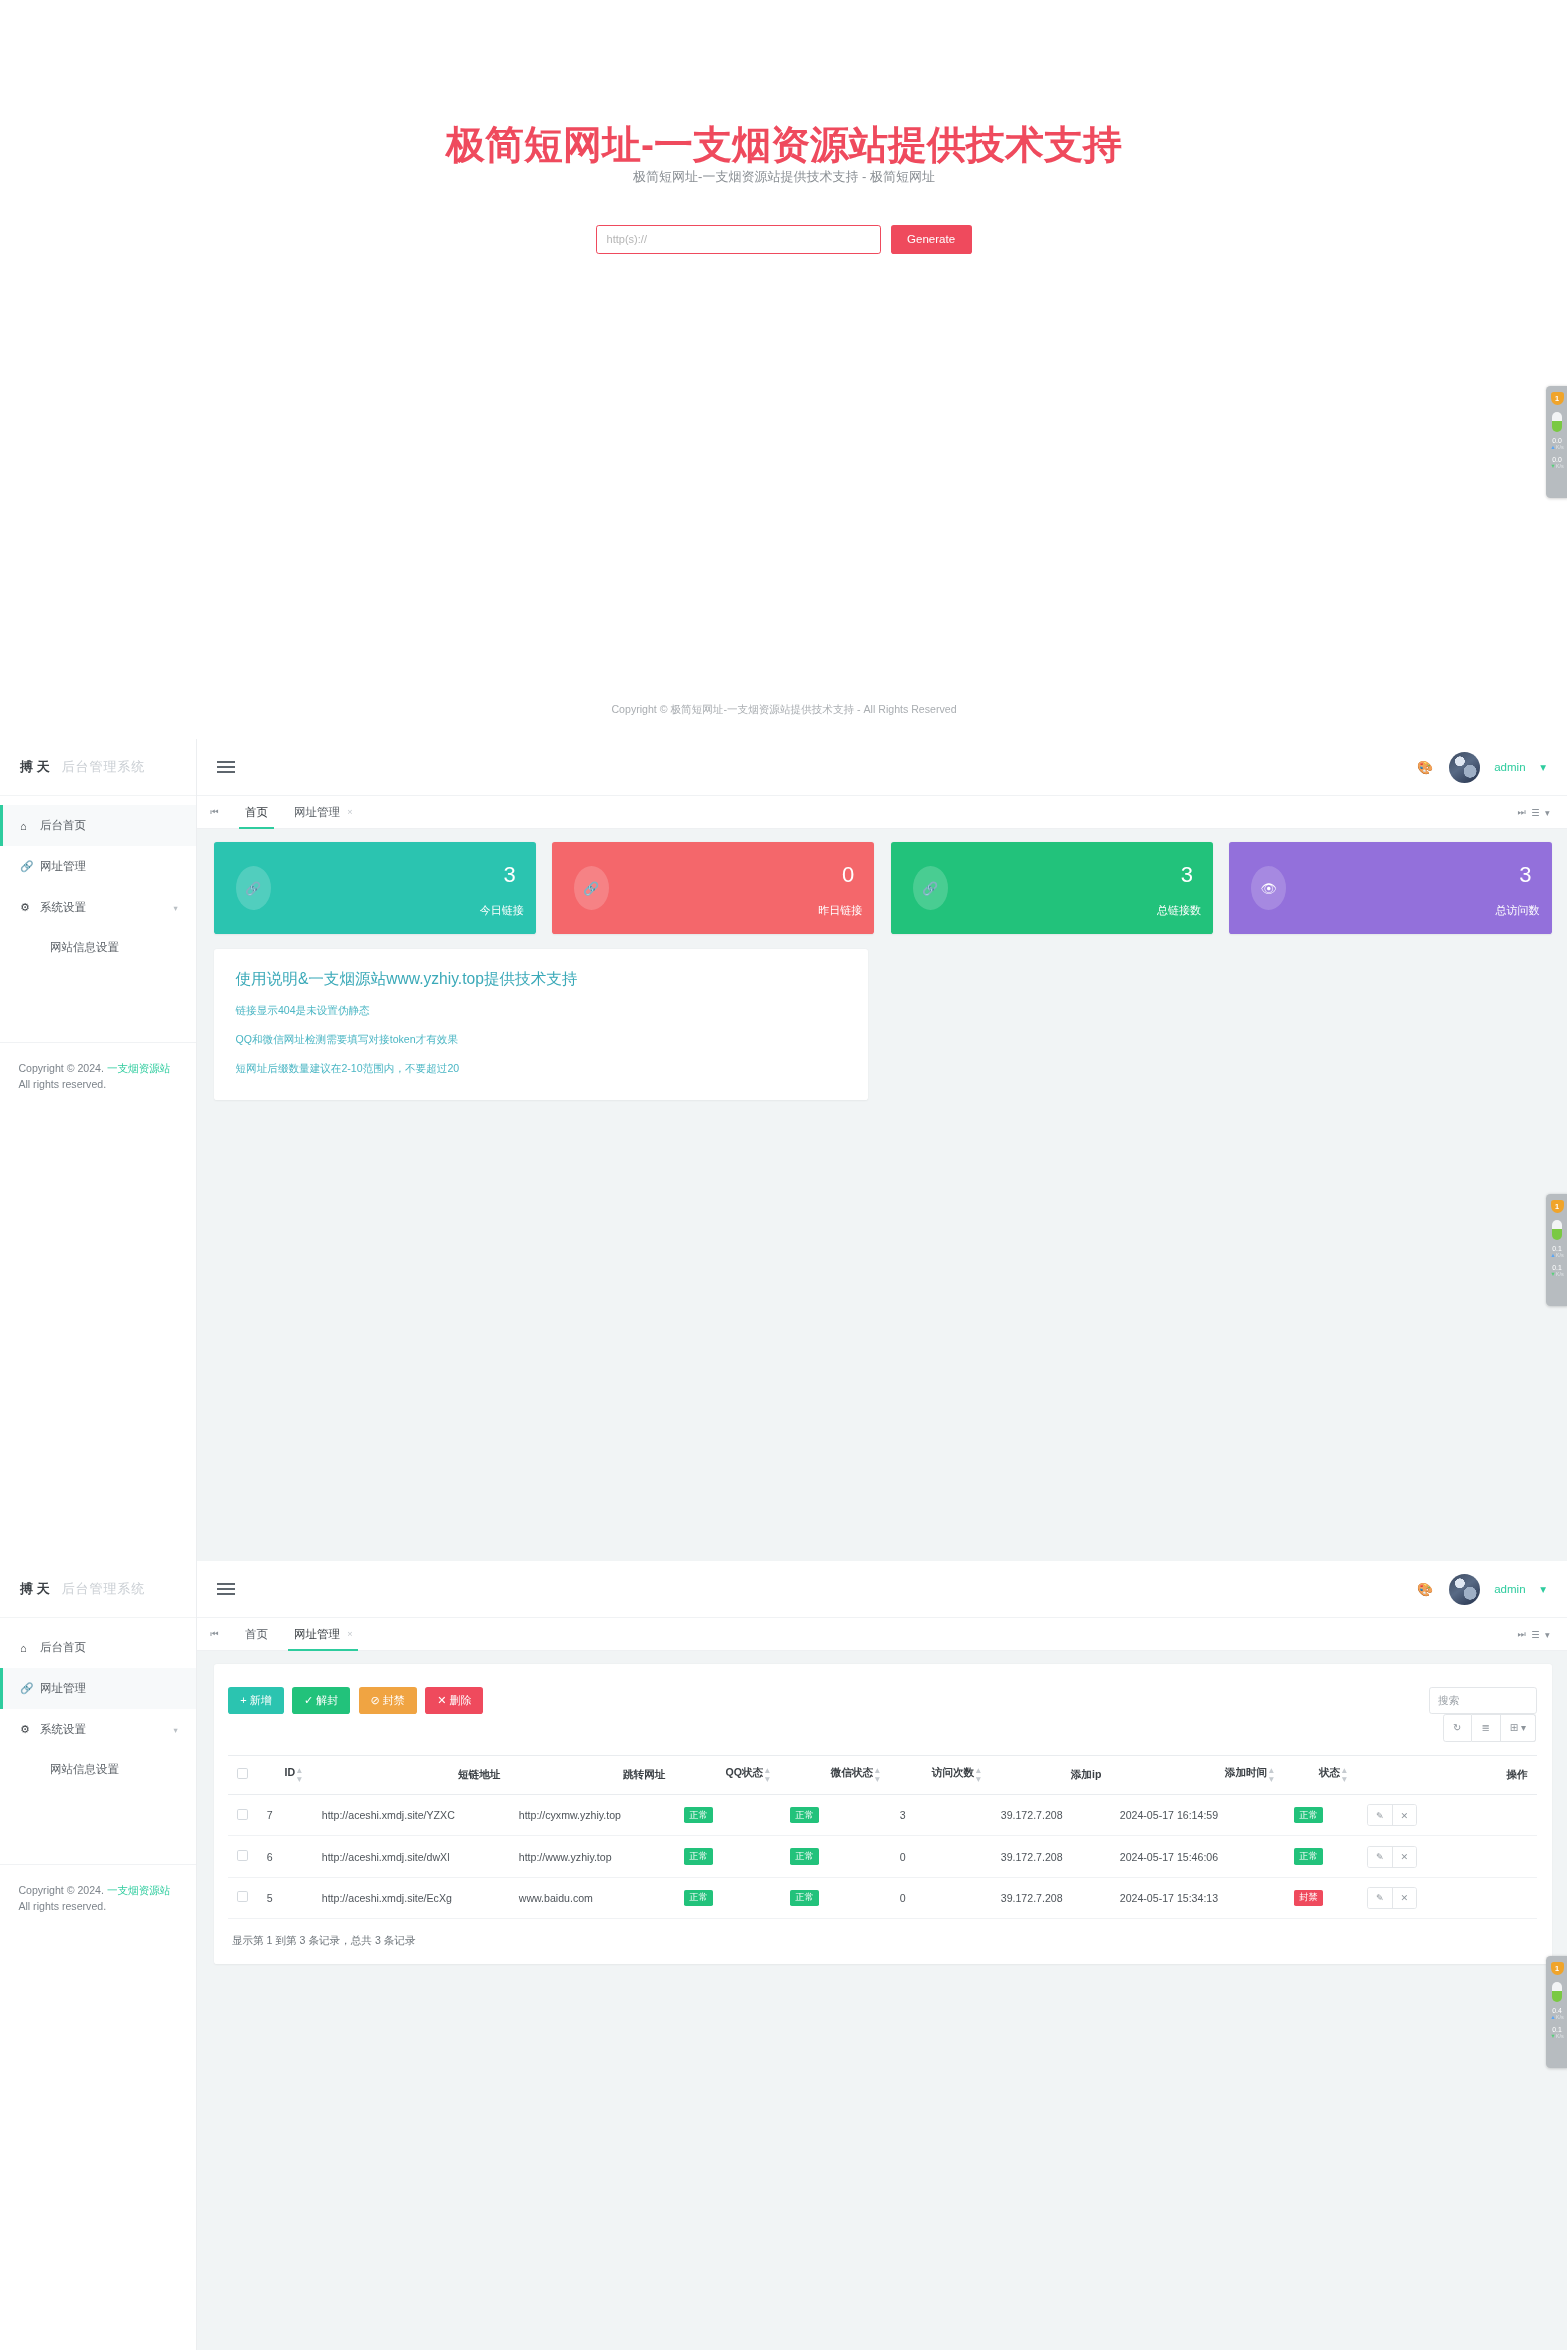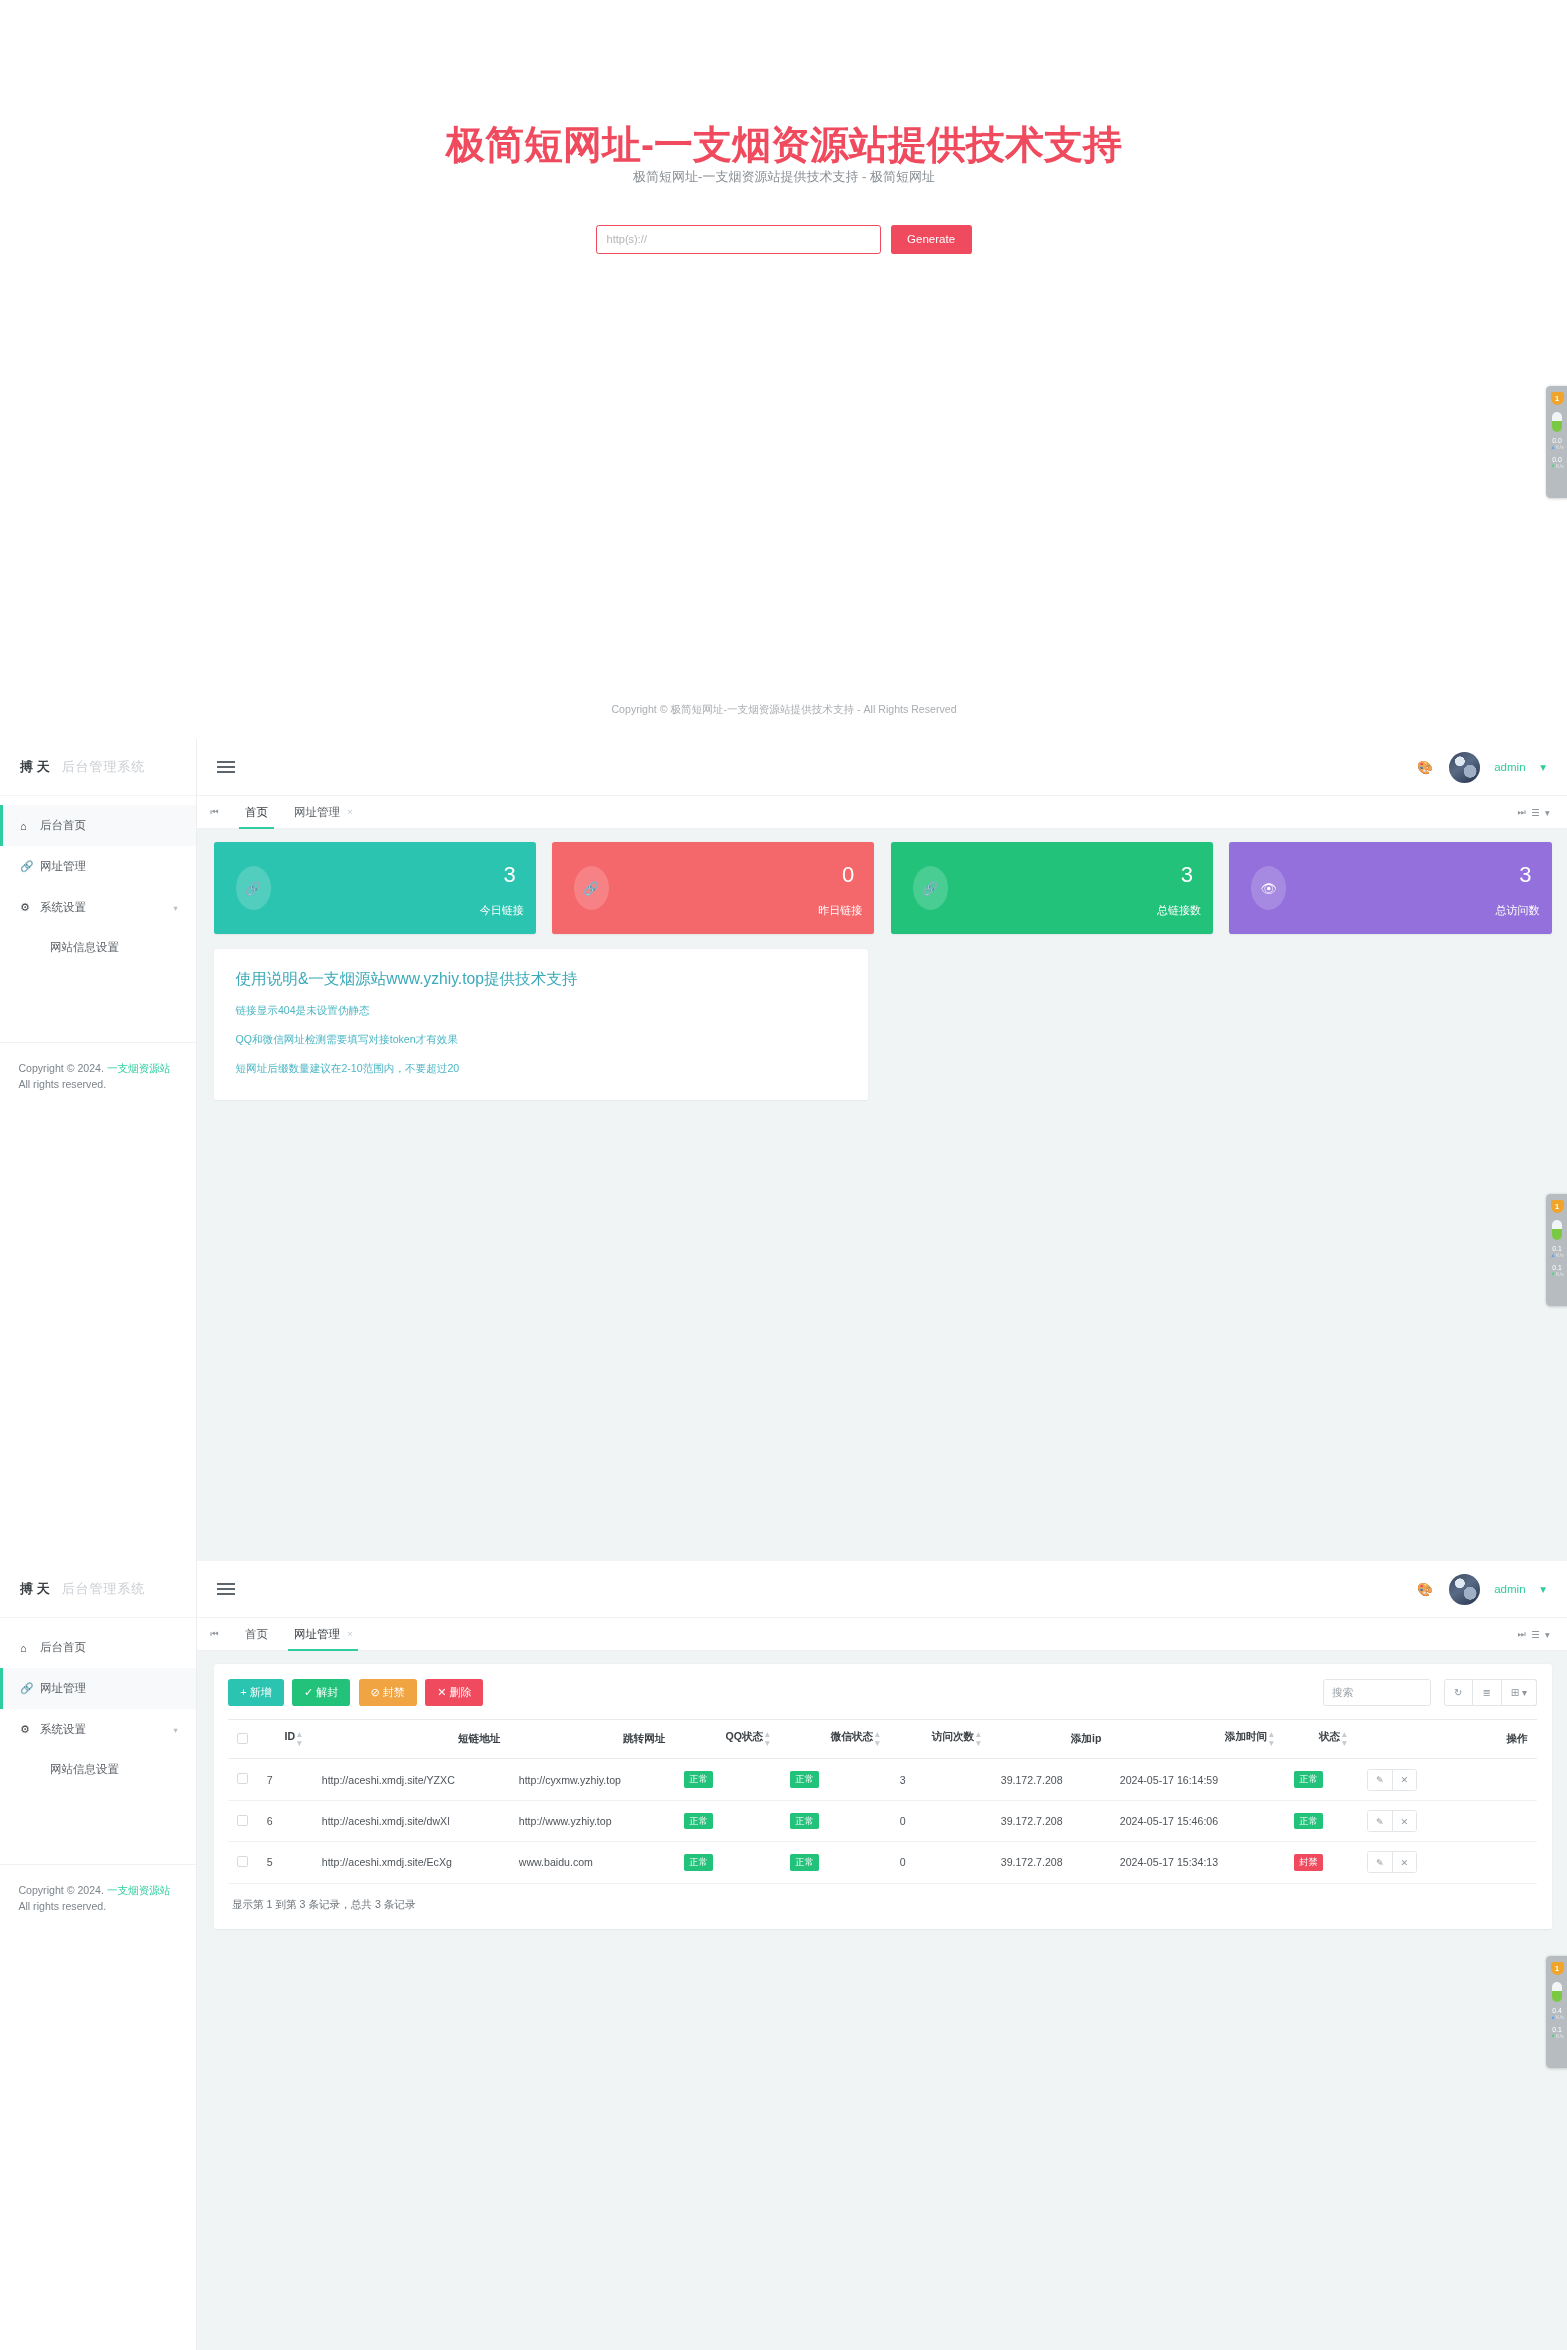--- a/index.html
+++ b/index.html
@@ -126,26 +126,26 @@
   }
   .notice h3 { font-size:15.6px; font-weight:normal; color:#3aa9b8; margin-bottom:14.7px; }
   .notice p { font-size:10.6px; color:#4bb6c4; margin-bottom:14.7px; }
   .notice p:last-child { margin-bottom:0; }
 
   
   .table-card {
     background:#fff; border-radius:2.8px; padding:14.7px 14.7px 13px 14.7px;
     box-shadow:0 0.9px 1.8px rgba(0,0,0,.05);
   }
-  .table-toolbar { display:flex; align-items:flex-start; }
+  .table-toolbar { display:flex; align-items:flex-start;margin-top:8px; }
   .tb-btn {
     height:27.5px; padding:0 12px; border:none; border-radius:2.8px; color:#fff;
     font-size:11px; margin-right:8.3px; cursor:pointer;
   }
-  .tb-right { margin-left:auto; display:flex; align-items:center; }
+  .tb-right { margin-left:auto; display:flex; align-items:center;flex-direction:column; }
   .tb-search {
     width:108px; height:27.5px; border:0.9px solid #e3e6e9; border-radius:2.8px;
     padding:0 8.3px; font-size:10.6px; outline:none; color:#555; background:#fff;
   }
   .tb-search::placeholder { color:#9aa0a6; }
   .tb-icons { display:flex; margin-left:13px; }
   .tb-ic {
     width:29px; height:27.5px; border:0.9px solid #e3e6e9; border-left:none;
     display:flex; align-items:center; justify-content:center;
     font-size:10px; color:#8d949b; cursor:pointer; background:#fff;

